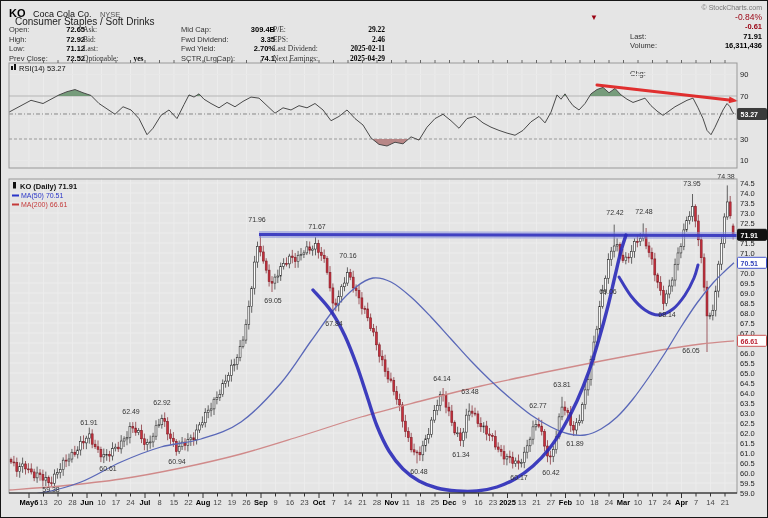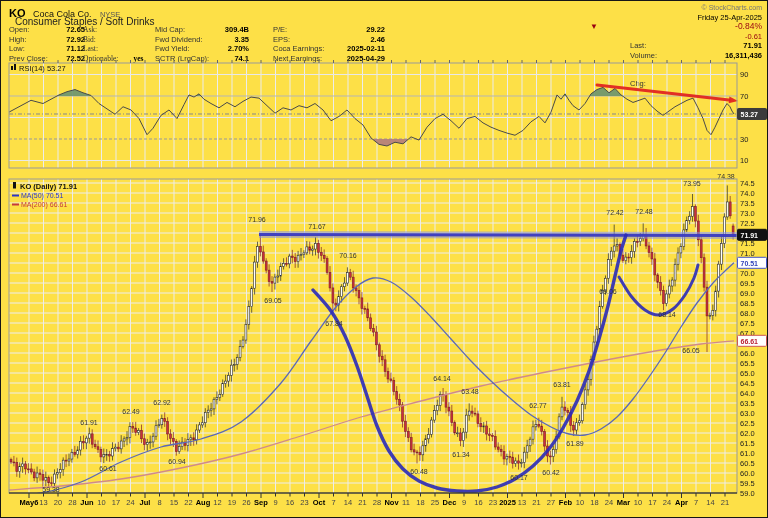--- a/index.html
+++ b/index.html
@@ -1,35 +1,35 @@
 <!DOCTYPE html>
 <html><head>
 <meta charset="utf-8">
 <style>
   html,body{margin:0;padding:0;background:#888;}
-  #wrap{position:relative;width:768px;height:518px;background:#fde047;border:1px solid #161616;
+  #wrap{position:relative;width:768px;height:518px;background:#e5e5e5;border:1px solid #161616;
         box-sizing:border-box;overflow:hidden;font-family:"Liberation Sans","DejaVu Sans",sans-serif;}
   .abs{position:absolute;}
   
   .trow{left:8px;top:2px;white-space:nowrap;}
   .sym{font-size:11px;font-weight:bold;color:#000;}
   .nm{font-size:9px;color:#111;margin-left:3px;}
   .exch{font-size:7.5px;color:#555;margin-left:4px;}
   .sub{left:8px;top:15px;font-size:10px;color:#222;margin-left:6px;}
   .qcol{top:24px;font-size:7.5px;color:#333;}
   .qrow{display:flex;justify-content:space-between;height:9.5px;line-height:9.5px;}
   .qrow b{color:#000;margin-left:15px;}
   .rb{right:5px;top:2px;width:172px;font-size:7.5px;color:#333;}
   .rbrow{display:flex;justify-content:flex-end;height:9.5px;line-height:9.5px;}
   .rbrow.sb{justify-content:space-between;}
   .credit{color:#777;font-size:7px;}
   .datetx{color:#000;}
   .pct{color:#990011;font-weight:normal;font-size:8.5px;}
   .tri{color:#990011;font-size:8px;}
-  .neg{color:#990011;font-weight:normal;}
+  .neg{color:#990011;font-weight:bold;}
   .strong{color:#000;font-weight:bold;}
   svg text{font-family:"Liberation Sans","DejaVu Sans",sans-serif;}
   .ax{font-size:7.5px;fill:#222;}
   .axw{font-size:7.5px;fill:#444;}
   .axm{font-size:7.5px;font-weight:bold;fill:#000;}
   .pl{font-size:7px;fill:#333;}
   .lg1{font-size:7.5px;font-weight:bold;fill:#111;}
   .lg2{font-size:7px;fill:#2a35c8;}
   .lg3{font-size:7px;fill:#c43a3a;}
   .rsilg{font-size:7.5px;fill:#111;}
@@ -75,60 +75,59 @@
         </div>
         <div class="qrow">
           <span>Last:</span>
           <b></b>
         </div>
         <div class="qrow">
           <span>Optionable:</span>
           <b>yes</b>
         </div>
       </div>
-      <div class="abs qcol" style="left: 154px; width: 94px;">
+      <div class="abs qcol" style="left: 180px; width: 94px;">
         <div class="qrow">
           <span>Mid Cap:</span>
           <b>309.4B</b>
         </div>
         <div class="qrow">
           <span>Fwd Dividend:</span>
           <b>3.35</b>
         </div>
         <div class="qrow">
           <span>Fwd Yield:</span>
           <b>2.70%</b>
         </div>
         <div class="qrow">
           <span>SCTR (LrgCap):</span>
           <b>74.1</b>
         </div>
       </div>
-      <div class="abs qcol" style="left: 272px; width: 112px;">
+      <div class="abs qcol" style="left: 272px; width: 112px; font-family: Liberation Serif, serif;">
         <div class="qrow">
           <span>P/E:</span>
           <b>29.22</b>
         </div>
         <div class="qrow">
           <span>EPS:</span>
           <b>2.46</b>
         </div>
         <div class="qrow">
-          <span>Coca Earnings:</span>
+          <span>Last Dividend:</span>
           <b>2025-02-11</b>
         </div>
         <div class="qrow">
           <span>Next Earnings:</span>
           <b>2025-04-29</b>
         </div>
       </div>
     </div>
   <div class="abs rb">
     <div class="rbrow credit">© StockCharts.com</div>
-    <div class="rbrow datetx">Friday 25-Apr-2025</div>
     <div class="rbrow sb">
       <span class="tri">▼</span>
       <span class="pct">-0.84%</span>
     </div>
     <div id="rbrows">
         <div class="rbrow sb">
           <span style="margin-left: 40px; margin-top: 47px;">Chg:</span>
           <span class="neg">-0.61</span>
         </div>
         <div class="rbrow sb">

